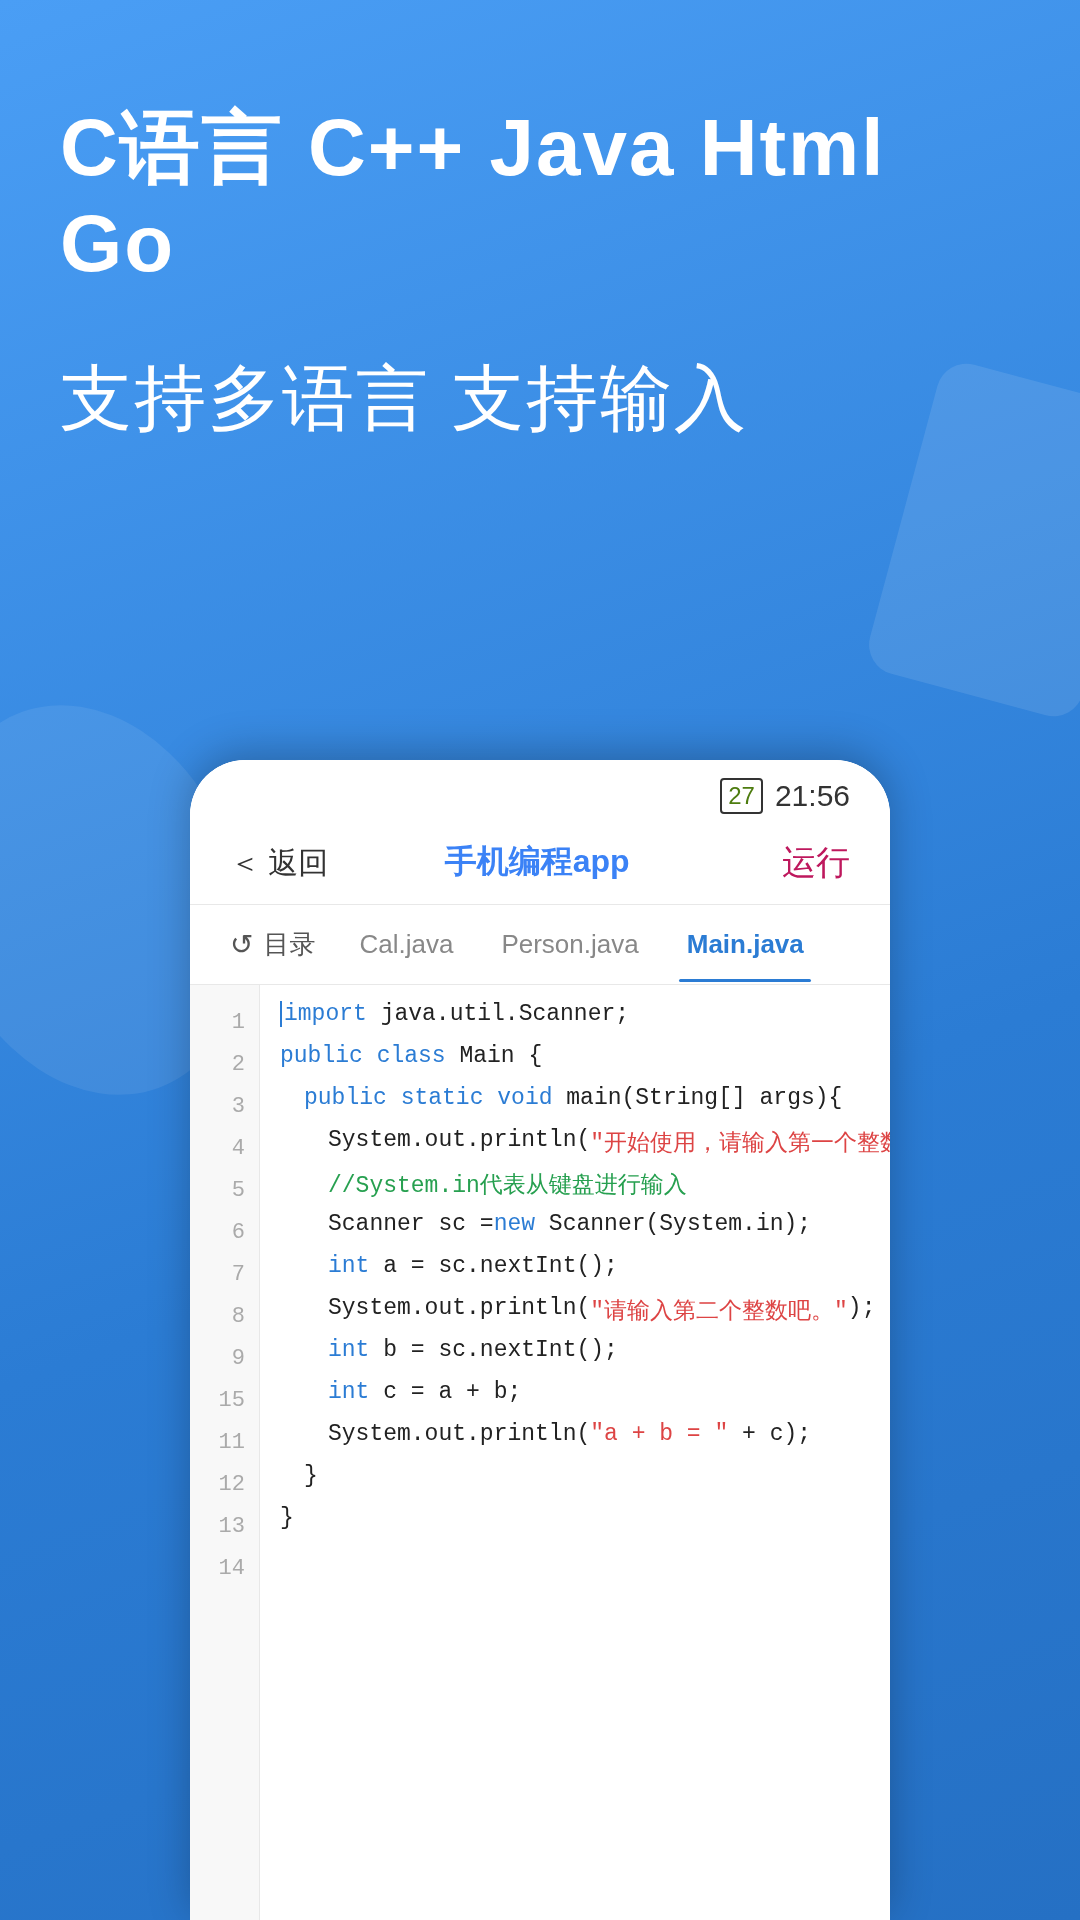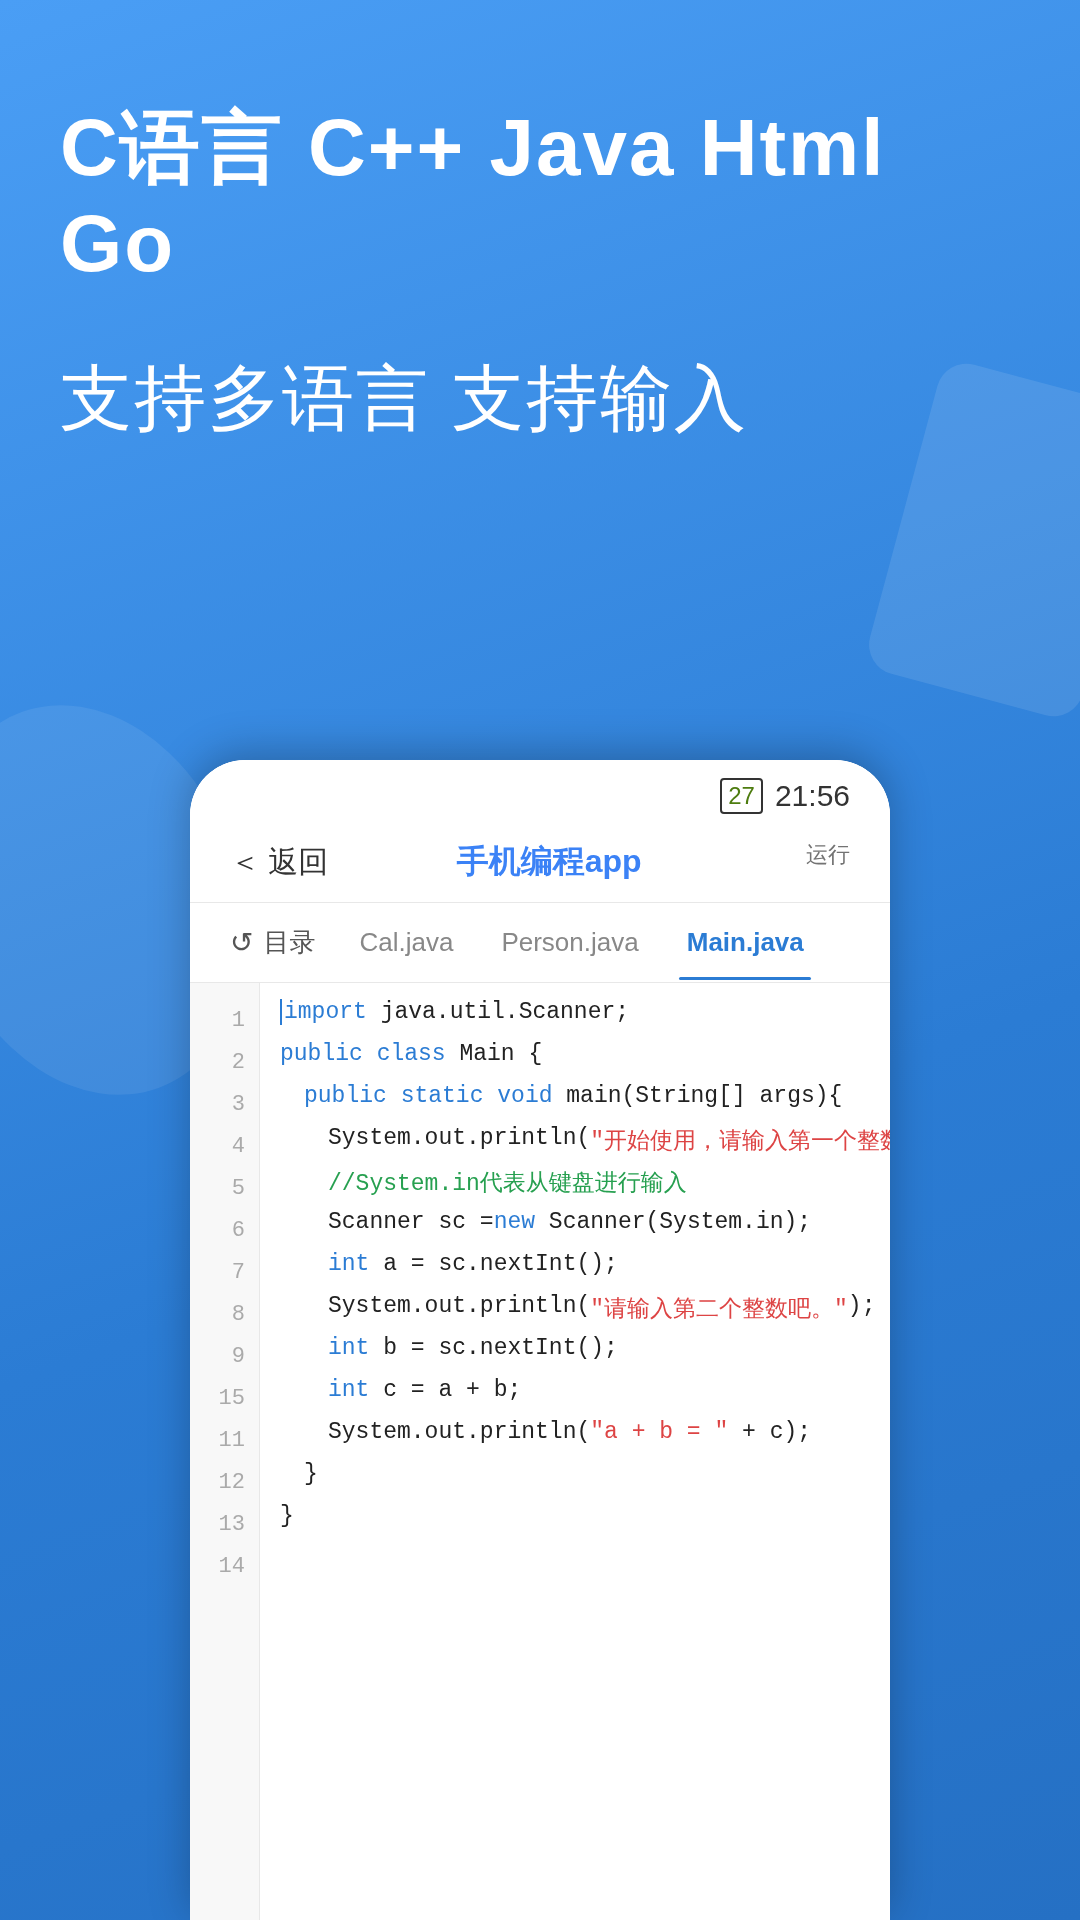--- a/index.html
+++ b/index.html
@@ -133,22 +133,22 @@
       font-size: 30px;
     }
 
     .header-title {
       font-size: 32px;
       font-weight: 600;
       color: #3b82f6;
     }
 
     .header-run {
-      font-size: 22px;
-      color: #737373;
+      font-size: 34px;
+      color: #be185d;
       margin-left: 36px;
     }
 
     
     .tab-bar {
       display: flex;
       align-items: center;
       padding: 0 20px;
       background: #ffffff;
       border-bottom: 1px solid #e8e8e8;

